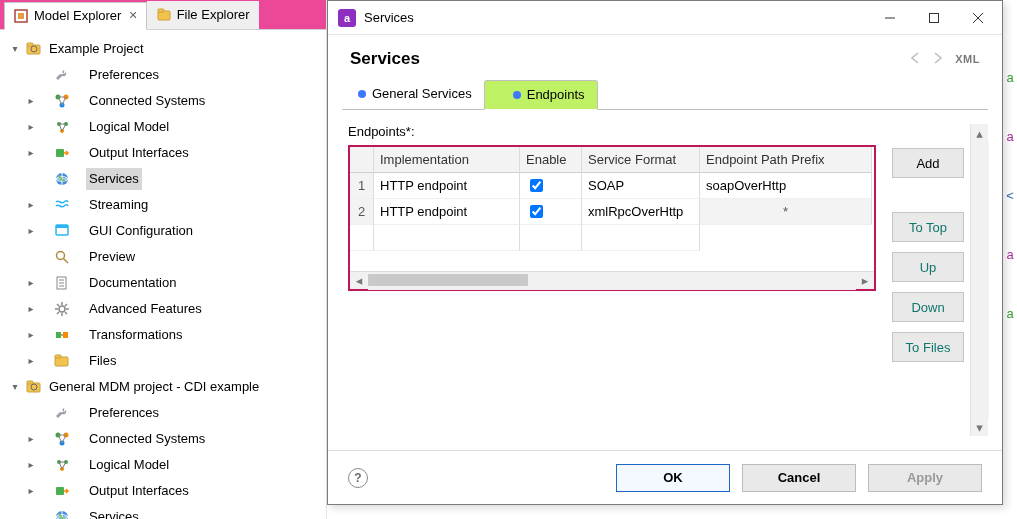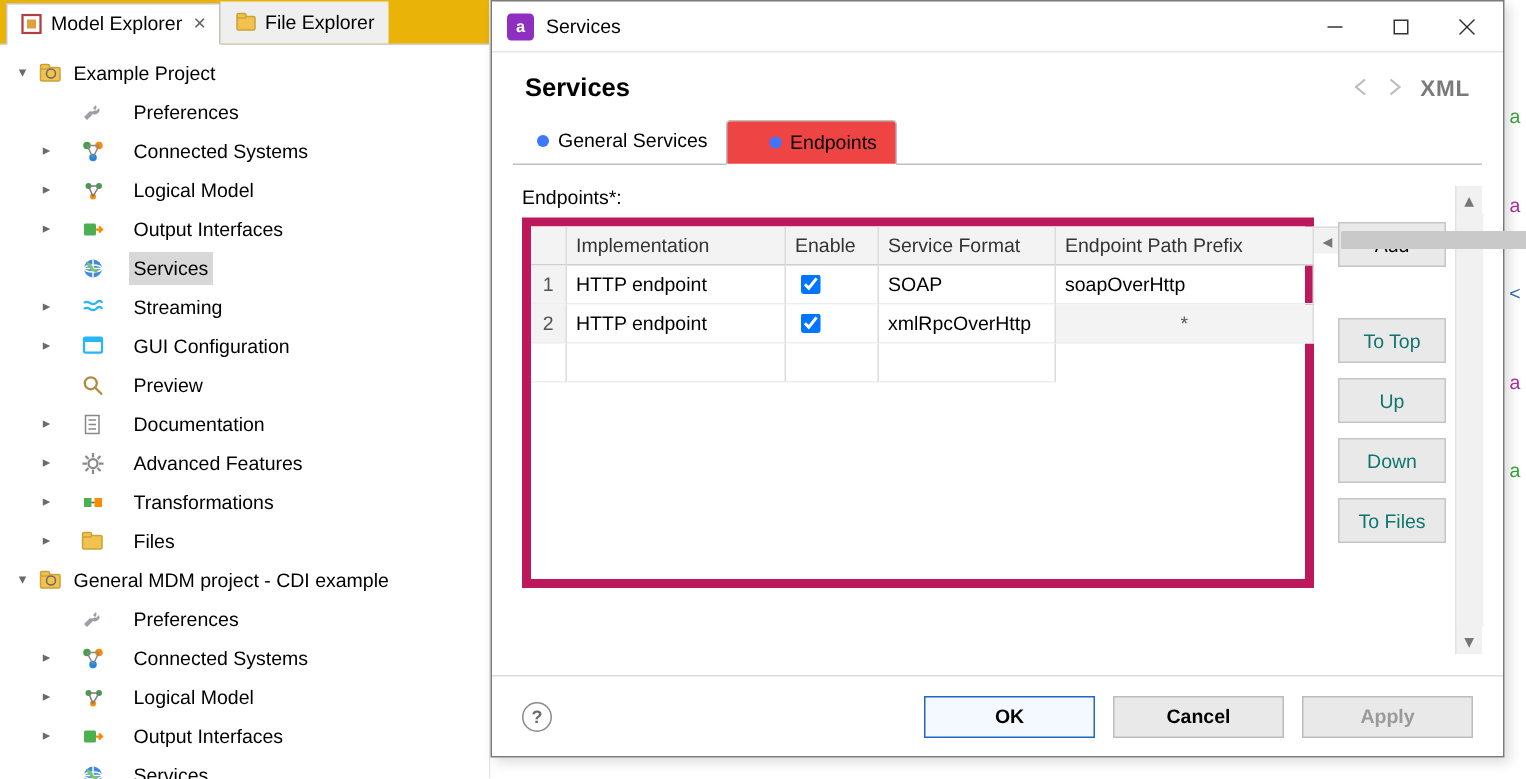--- a/index.html
+++ b/index.html
@@ -2,21 +2,21 @@
 <html><head>
 <meta charset="utf-8">
 <style>
   * { box-sizing: border-box; font-family: "Segoe UI", Tahoma, sans-serif; font-size: 13px; }
   html, body { margin: 0; padding: 0; width: 1017px; height: 519px; overflow: hidden; background: #fff; }
 
   .root { display: flex; height: 519px; }
 
   
   .side { width: 327px; height: 100%; border-right: 1px solid #e5e5e5; display: flex; flex-direction: column; }
-  .side-tabs { display: flex; align-items: center; height: 30px; border-bottom: 1px solid #d0d0d0; padding-left: 4px; gap: 0; background: #eab308; }
+  .side-tabs { display: flex; align-items: center; height: 30px; border-bottom: 1px solid #d0d0d0; padding-left: 4px; gap: 0; background: #ec4899; }
   .side-tab { display: flex; align-items: center; gap: 5px; padding: 4px 8px; height: 28px; background: #fff; border: 1px solid transparent; cursor: pointer; }
   .side-tab.active { border: 1px solid #c5c5c5; border-bottom: 1px solid #fff; background: #fff; position: relative; top: 1px; }
   .side-tab.inactive { background: #efefef; }
   .side-tab .close { color: #666; font-size: 11px; margin-left: 2px; }
   .tree { padding: 6px 2px 6px 6px; overflow-y: auto; flex: 1; }
   .tree-row { display: flex; align-items: center; gap: 4px; padding: 2px 0 2px 0; line-height: 20px; white-space: nowrap; cursor: pointer; }
   .tree-row .label { padding: 1px 3px; }
   .tree-row.selected .label { background: #d8d8d8; }
   .tw { width: 14px; height: 14px; display: inline-flex; align-items: center; justify-content: center; color: #6a6a6a; font-size: 10px; cursor: pointer; }
   .tw.blank { visibility: hidden; }
@@ -37,32 +37,32 @@
 
   .dialog { position: absolute; left: 0; top: 0; width: 676px; height: 505px; border: 1px solid #7a7a7a; background: #fff; box-shadow: 3px 3px 8px rgba(0,0,0,.15); display: flex; flex-direction: column; }
   .titlebar { height: 34px; display: flex; align-items: center; padding: 0 2px 0 10px; border-bottom: 1px solid #e6e6e6; }
   .titlebar .ticon { width: 18px; height: 18px; background: #8e2fbf; border-radius: 3px; display: flex; align-items: center; justify-content: center; color: #fff; font-weight: bold; font-size: 11px; margin-right: 8px; }
   .titlebar .ttext { flex: 1; }
   .winbtn { width: 44px; height: 30px; display: flex; align-items: center; justify-content: center; cursor: pointer; }
 
   .dlg-head { padding: 14px 22px 10px 22px; display: flex; align-items: center; }
   .dlg-head h1 { margin: 0; font-size: 17px; font-weight: 600; flex: 1; }
   .dlg-head .nav { display: flex; gap: 6px; align-items: center; color: #999; }
-  .dlg-head .nav .xml { font-size: 15px; letter-spacing: .5px; color: #7a7a7a; font-weight: 600; }
+  .dlg-head .nav .xml { font-size: 11px; letter-spacing: .5px; color: #7a7a7a; font-weight: 600; }
 
   .tabstrip { display: flex; border-bottom: 1px solid #bfbfbf; margin: 0 14px; padding-left: 6px; }
   .dlg-tab { display: flex; align-items: center; gap: 6px; padding: 6px 12px 7px 10px; cursor: pointer; position: relative; }
-  .dlg-tab.active { border: 1px solid #bfbfbf; border-bottom: 1px solid #fff; background: #ef4444; top: 1px; border-radius: 3px 3px 0 0; padding-left: 28px; }
+  .dlg-tab.active { border: 1px solid #bfbfbf; border-bottom: 1px solid #fff; background: #bef264; top: 1px; border-radius: 3px 3px 0 0; padding-left: 28px; }
   .dlg-tab .bullet { width: 8px; height: 8px; border-radius: 50%; }
 
   .dlg-body { flex: 1; display: flex; margin: 14px 14px 0 20px; gap: 0; min-height: 0; }
   .dlg-inner { flex: 1; display: flex; flex-direction: column; min-width: 0; }
   .section-label { margin-bottom: 6px; }
 
-  .tablewrap { border: 6px solid #be185d; background: #fff; height: 247px; display: flex; flex-direction: row; }
+  .tablewrap { border: 2px solid #be185d; background: #fff; height: 146px; display: flex; flex-direction: column; }
   .grid { display: grid; grid-template-columns: 24px 146px 62px 118px 172px; }
   .th, .td { border-right: 1px solid #dcdcdc; padding: 4px 6px; white-space: nowrap; overflow: hidden; }
   .th { background: #f3f3f3; border-bottom: 1px solid #cfcfcf; color: #333; font-weight: 400; height: 26px; display: flex; align-items: center; }
   .td { border-bottom: 1px solid #efefef; height: 26px; display: flex; align-items: center; }
   .td.rownum { background: #f3f3f3; justify-content: center; color: #555; }
   .chk { width: 13px; height: 13px; }
   .hscroll { height: 18px; background: #f1f1f1; display: flex; align-items: center; border-top: 1px solid #dcdcdc; }
   .hs-btn { width: 18px; height: 18px; display: flex; align-items: center; justify-content: center; color: #777; cursor: pointer; }
   .hs-track { flex: 1; height: 18px; background: #f1f1f1; position: relative; }
   .hs-thumb { position: absolute; left: 0; top: 2px; height: 12px; width: 160px; background: #c9c9c9; border-radius: 1px; }

